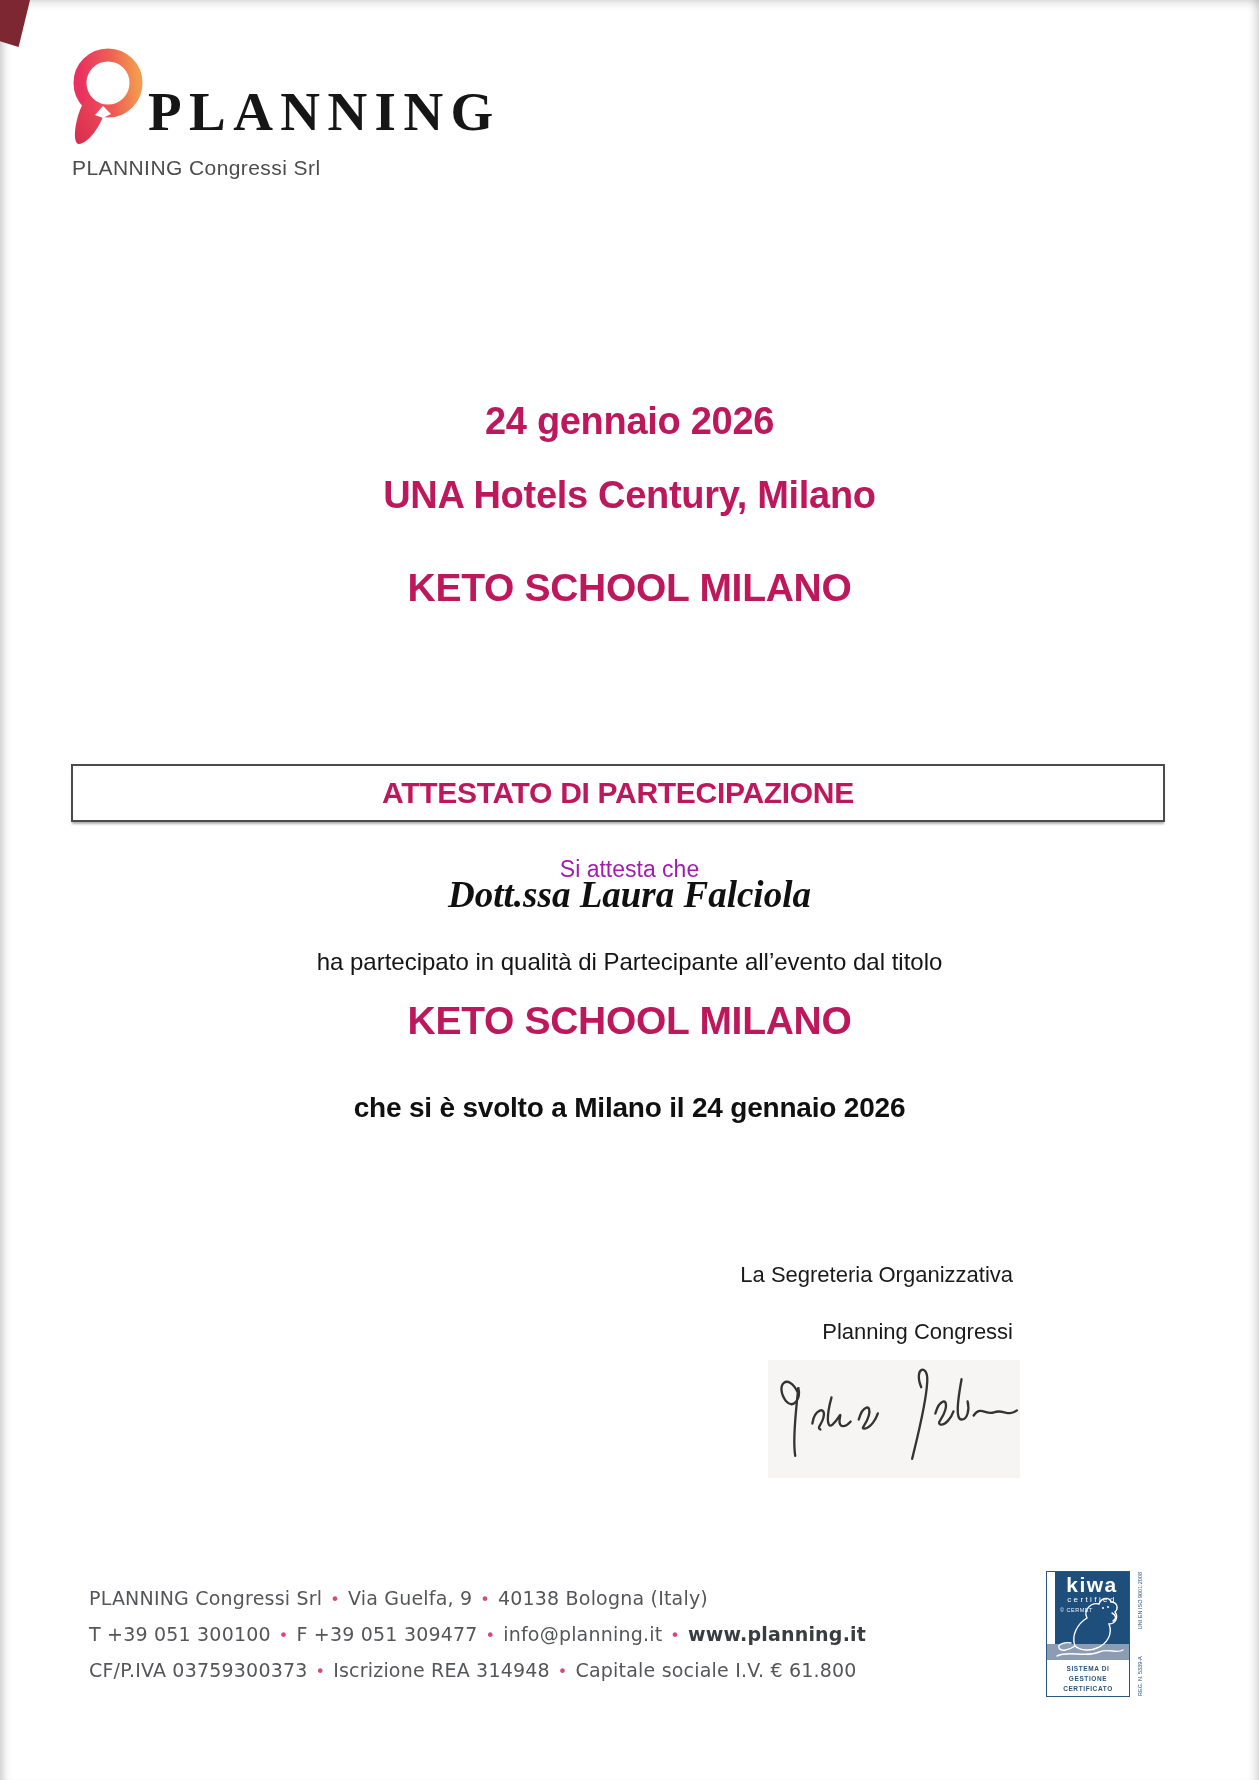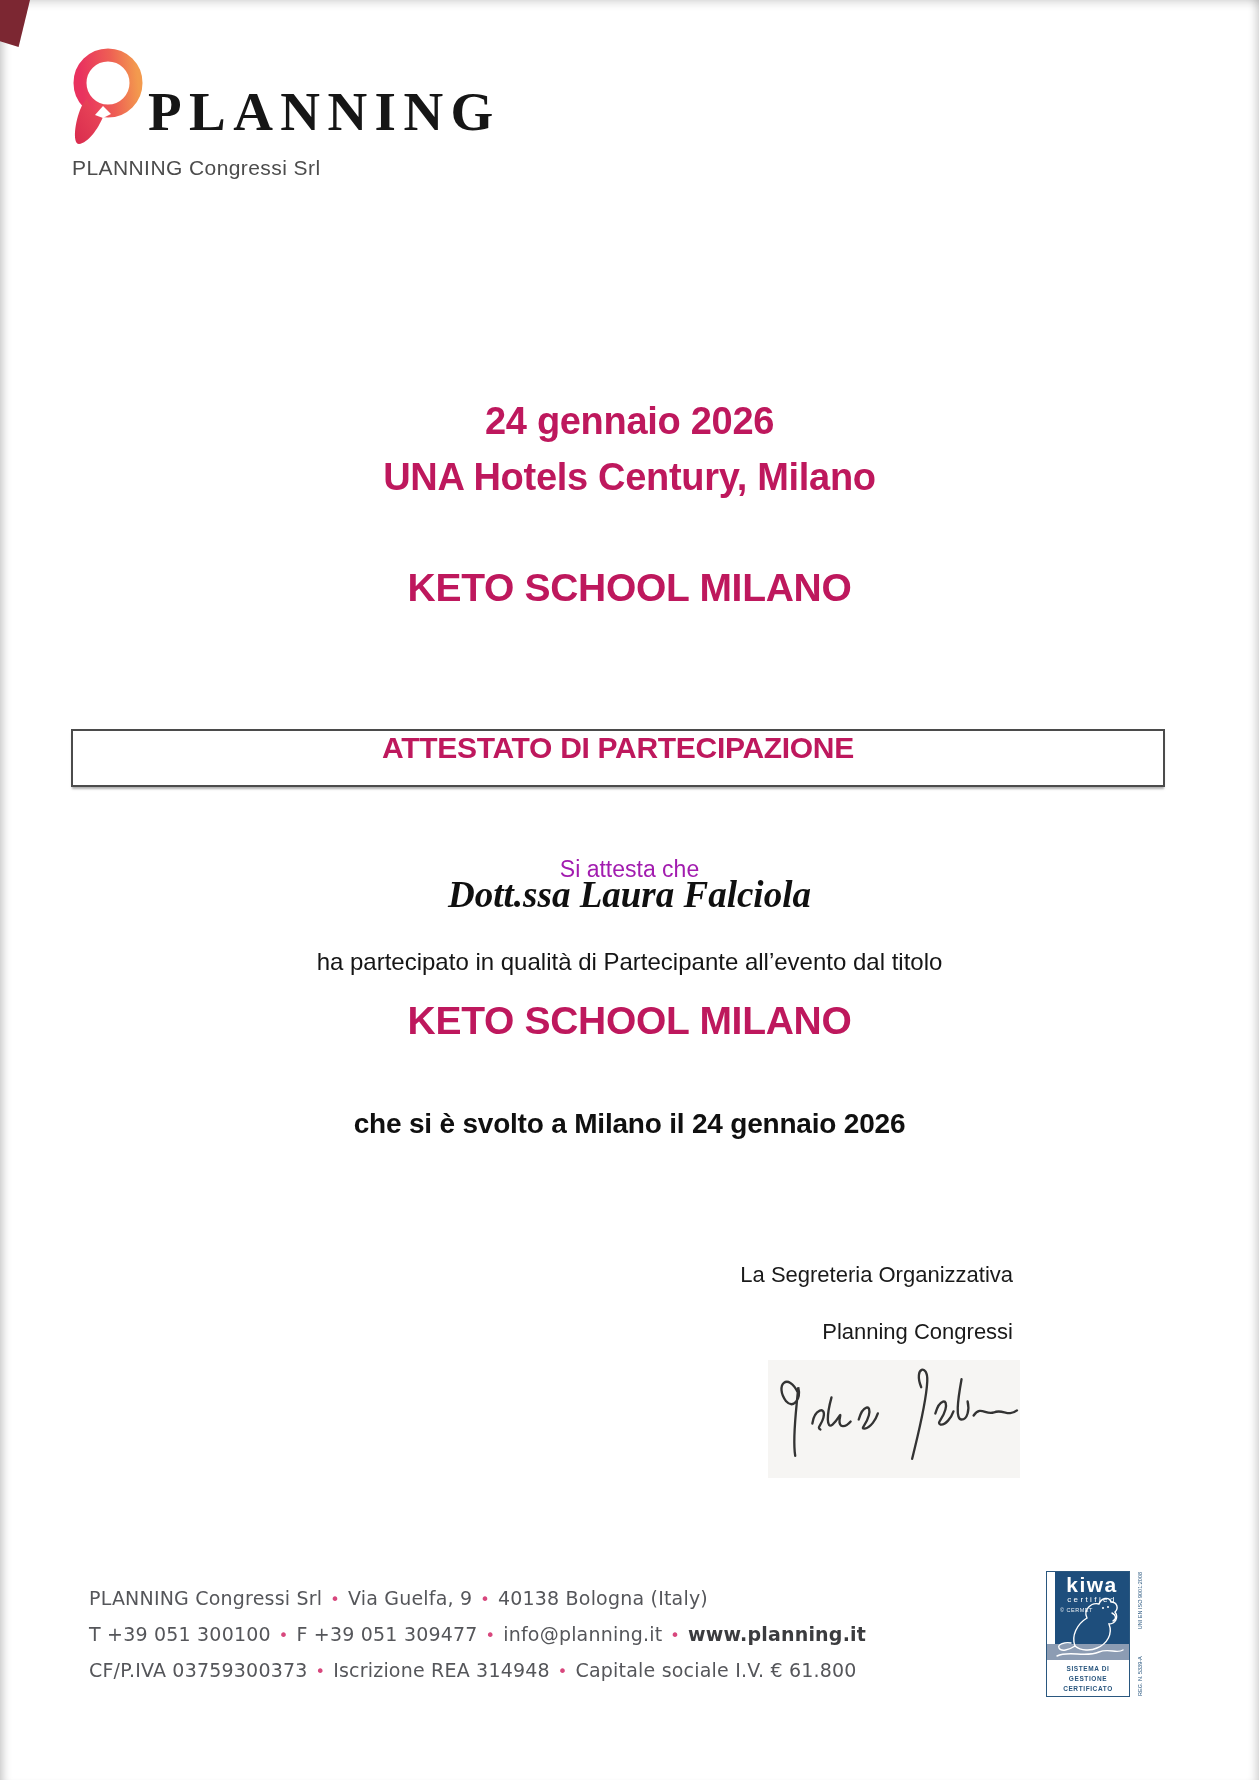--- a/index.html
+++ b/index.html
@@ -14,32 +14,32 @@
     clip-path:polygon(0 0,100% 0,62% 100%,0 88%);}
   
   .logo-mark{position:absolute;left:62px;top:42px;width:82px;height:104px;}
   .brand{position:absolute;left:148px;top:50px;font-family:"Liberation Serif",serif;
     font-weight:700;font-size:55px;letter-spacing:0.135em;color:#161616;margin-top:30px;}
   .company{position:absolute;left:72px;top:156px;font-size:21px;color:#4c4c4c;letter-spacing:.02em;}
   
   .cline{position:absolute;left:0;width:100%;text-align:center;}
   .green{color:#be185d;font-weight:bold;letter-spacing:-0.3px;}
   .date-line{top:400px;font-size:38px;}
-  .venue-line{top:456px;font-size:38px;}
+  .venue-line{top:474px;font-size:38px;}
   .event-title-1{top:566px;font-size:39px;}
-  .banner-box{position:absolute;left:71px;top:729px;width:1090px;height:54px;
+  .banner-box{position:absolute;left:71px;top:764px;width:1090px;height:54px;
     border:2px solid #4b4b4b;box-shadow:0 3px 2px -1px rgba(110,110,110,.55);
-    display:flex;justify-content:center;}
+    display:flex;align-items:center;justify-content:center;}
   .banner-box span{font-size:30px;}
   .attests{top:856px;font-size:23px;color:#a21caf;}
   .recipient{top:873px;font-size:37px;font-family:"Liberation Serif",serif;
     font-weight:bold;font-style:italic;color:#101010;}
   .participation{top:948px;font-size:24px;color:#151515;}
   .event-title-2{top:999px;font-size:39px;}
-  .closing{top:1092px;font-size:28px;font-weight:bold;color:#101010;letter-spacing:-0.2px;margin-top:16px;}
+  .closing{top:1092px;font-size:28px;font-weight:bold;color:#101010;letter-spacing:-0.2px;}
   
   .seg-line1{position:absolute;right:246px;top:1262px;font-size:22px;color:#1a1a1a;}
   .seg-line2{position:absolute;right:246px;top:1319px;font-size:22px;color:#1a1a1a;margin-left:16px;}
   .signature{position:absolute;left:768px;top:1360px;width:252px;height:118px;
     background:#f6f5f3;}
   .signature svg{width:100%;height:100%;}
   
   .footer{position:absolute;left:89px;top:1581px;font-family:"DejaVu Sans",sans-serif;
     font-size:19px;color:#55565a;line-height:34px;letter-spacing:.2px;}
   .footer .sep{color:#d8477d;padding:0 8px;font-size:16px;}

